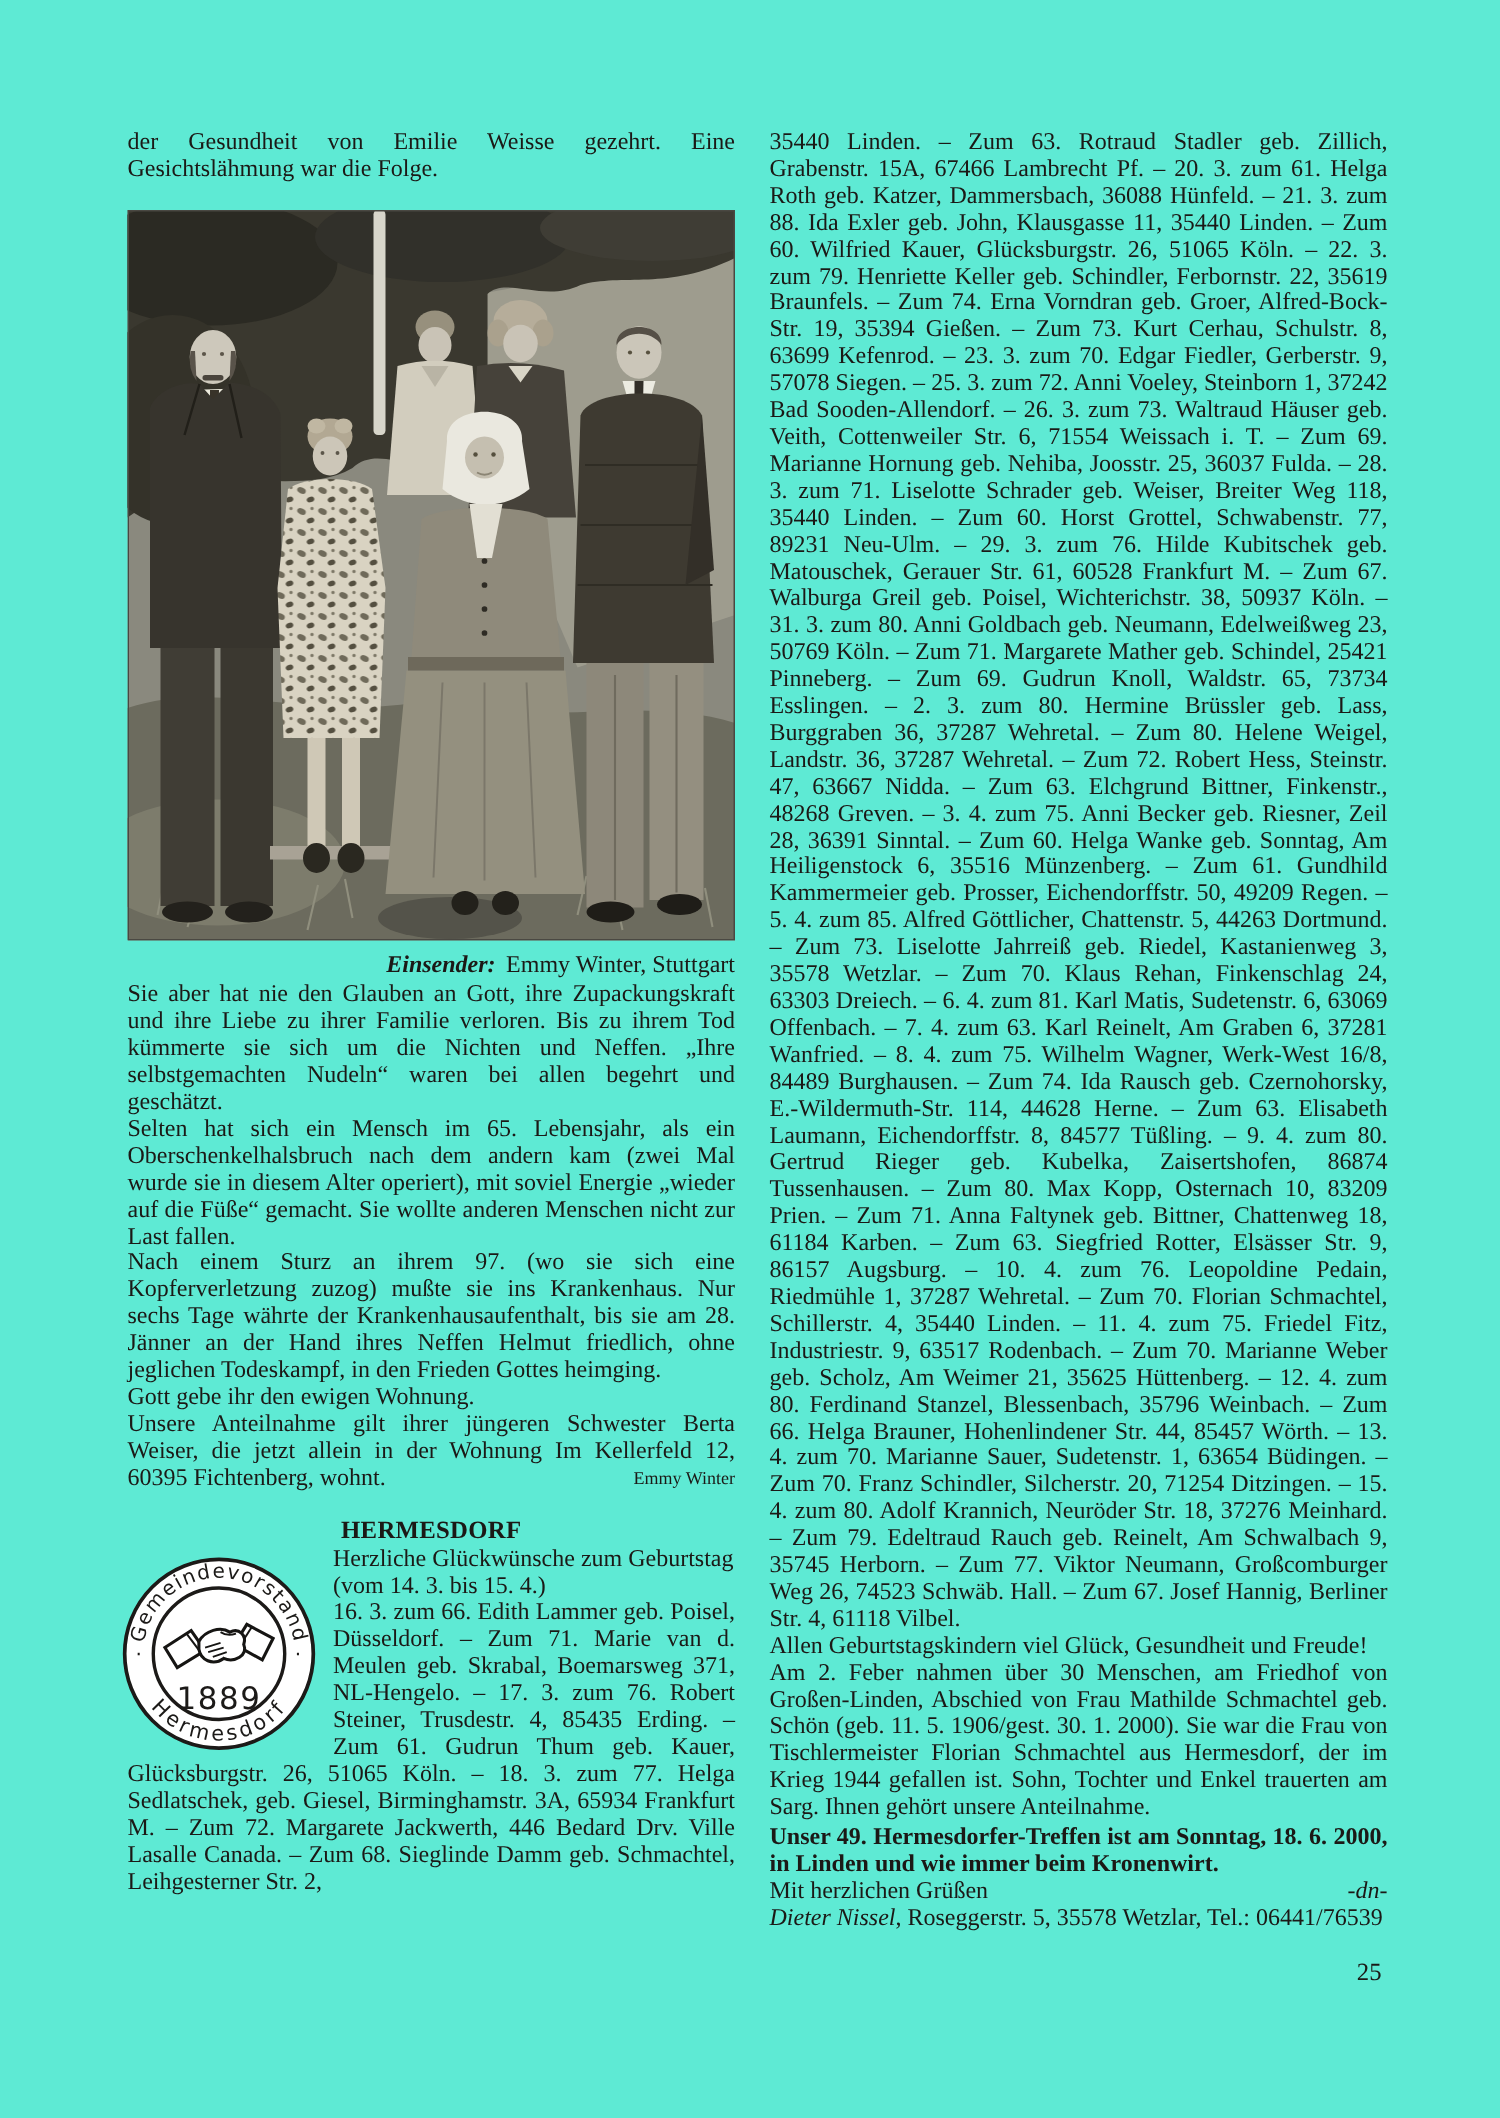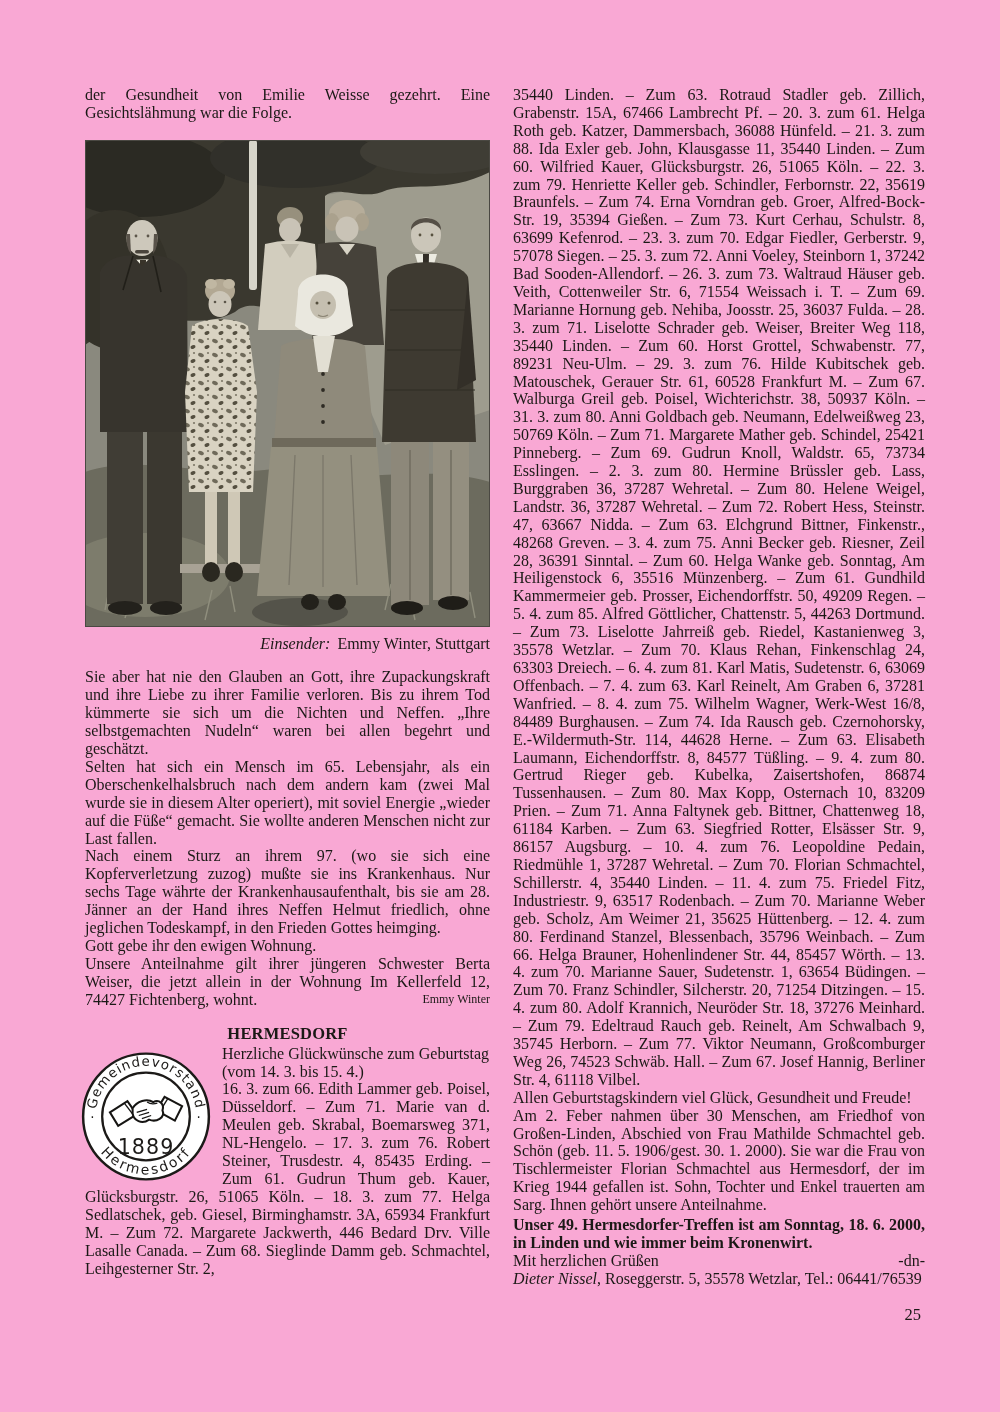--- a/index.html
+++ b/index.html
@@ -1,40 +1,40 @@
 <!DOCTYPE html>
 <html lang="de"><head>
 <meta charset="utf-8">
 <style>
   html,body{margin:0;padding:0;background:#e8e8e6;}
   .page{
-    position:relative;width:1000px;height:1412px;background:#f9a8d4;
+    position:relative;width:1000px;height:1412px;background:#5eead4;
     font-family:"Liberation Serif","DejaVu Serif",serif;color:#1b1916;
     box-sizing:border-box;padding:86px 75px 0 85px;overflow:hidden;
     margin:0 auto;
   }
   .cols{display:flex;gap:23px;}
   .col-left{width:405px;flex:none;}
   .col-right{width:412px;flex:none;}
   p{margin:0;font-size:16px;line-height:17.9px;text-align:justify;hyphens:auto;-webkit-hyphens:auto;}
   b{font-weight:normal;margin-top:30px;}
   .photo-wrap{margin:18px 0 8px;}
   .photo{display:block;width:405px;height:487px;}
   .caption{font-style:italic;font-size:16px;line-height:18.6px;text-align:justify;}
   .caption-credit{display:flex;justify-content:flex-end;gap:7px;font-size:16px;line-height:18.6px;}
-  .caption-credit .lbl{font-style:italic;}
-  .body-block{margin-top:15px;}
+  .caption-credit .lbl{font-style:italic;font-weight:bold;}
+  .body-block{margin-top:1px;}
   .sig-line{text-align:right;font-size:12px;line-height:17.9px;margin-top:-17.9px;}
   .hermesdorf{margin-top:15px;}
   .hermesdorf h3{margin:0 0 2px 0;font-size:16.5px;line-height:19px;font-weight:bold;text-align:center;letter-spacing:.2px;}
   .stamp{float:left;width:134px;height:137px;margin:3px 9px 3px -6px;}
   .greet{text-align:left;}
   .announce{font-weight:bold;margin-top:2px;}
   .closing-row{display:flex;justify-content:space-between;font-size:16px;line-height:17.9px;}
-  .initials{}
+  .initials{font-style:italic;}
   .pagenum{position:absolute;top:1306px;right:79px;font-size:16.5px;line-height:18px;}
   .stamp text, .stamp textPath{font-family:"DejaVu Sans","Liberation Sans",sans-serif;fill:#1c1a18;}
 </style>
 </head>
 <body>
 
 <div class="page">
   <div class="cols">
 
     <div class="col-left">
@@ -169,21 +169,21 @@
       <div class="caption-credit">
         <span class="lbl">Einsender:</span>
         <span>Emmy Winter, Stuttgart</span>
       </div>
 
       <div class="body-block">
         <p>Sie aber hat nie den Glauben an Gott, ihre Zupackungskraft und ihre Liebe zu ihrer Familie verloren. Bis zu ihrem Tod kümmerte sie sich um die Nichten und Neffen. „Ihre selbstgemachten Nudeln“ waren bei allen begehrt und geschätzt.</p>
         <p>Selten hat sich ein Mensch im 65. Lebensjahr, als ein Oberschenkelhalsbruch nach dem andern kam (zwei Mal wurde sie in diesem Alter operiert), mit soviel Energie „wieder auf die Füße“ gemacht. Sie wollte anderen Menschen nicht zur Last fallen.</p>
         <p>Nach einem Sturz an ihrem 97. (wo sie sich eine Kopferverletzung zuzog) mußte sie ins Krankenhaus. Nur sechs Tage währte der Krankenhausaufenthalt, bis sie am 28. Jänner an der Hand ihres Neffen Helmut friedlich, ohne jeglichen Todeskampf, in den Frieden Gottes heimging.</p>
         <p>Gott gebe ihr den ewigen Wohnung.</p>
-        <p>Unsere Anteilnahme gilt ihrer jüngeren Schwester Berta Weiser, die jetzt allein in der Wohnung Im Kellerfeld 12, 74427 Fichtenberg, wohnt.</p>
+        <p>Unsere Anteilnahme gilt ihrer jüngeren Schwester Berta Weiser, die jetzt allein in der Wohnung Im Kellerfeld 12, 60395 Fichtenberg, wohnt.</p>
         <div class="sig-line">Emmy Winter</div>
       </div>
 
       <div class="hermesdorf">
         <h3>HERMESDORF</h3>
 
         <svg class="stamp" viewBox="0 0 130 130" xmlns="http://www.w3.org/2000/svg" xmlns:xlink="http://www.w3.org/1999/xlink">
           <defs>
             <path id="arcTop" d="M 17.7,77.7 A 49,49 0 1 1 112.3,77.7" fill="none"></path>
             <path id="arcBot" d="M 14.2,88.7 A 56,56 0 0 0 115.8,88.7" fill="none"></path>

